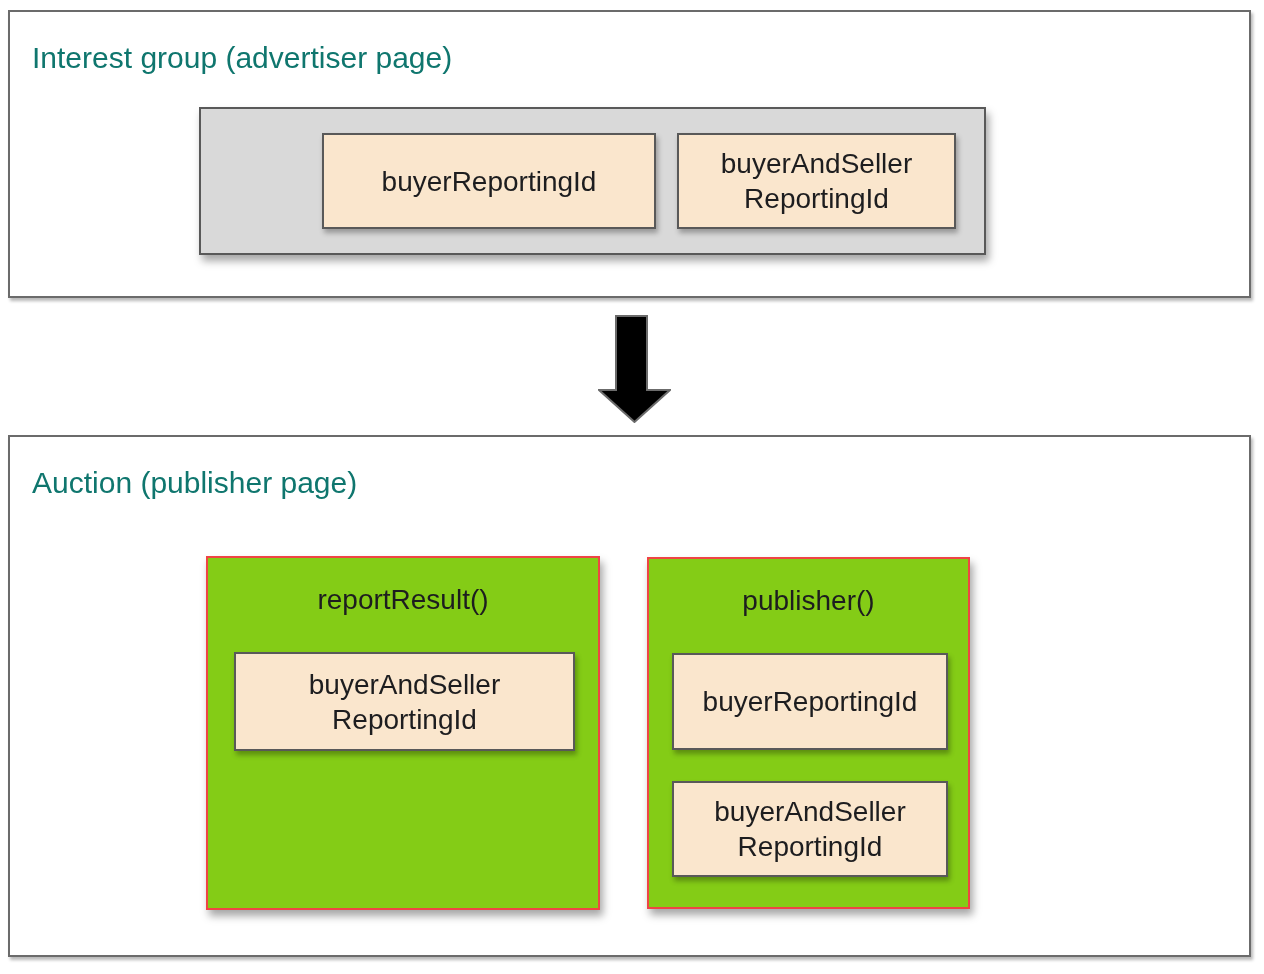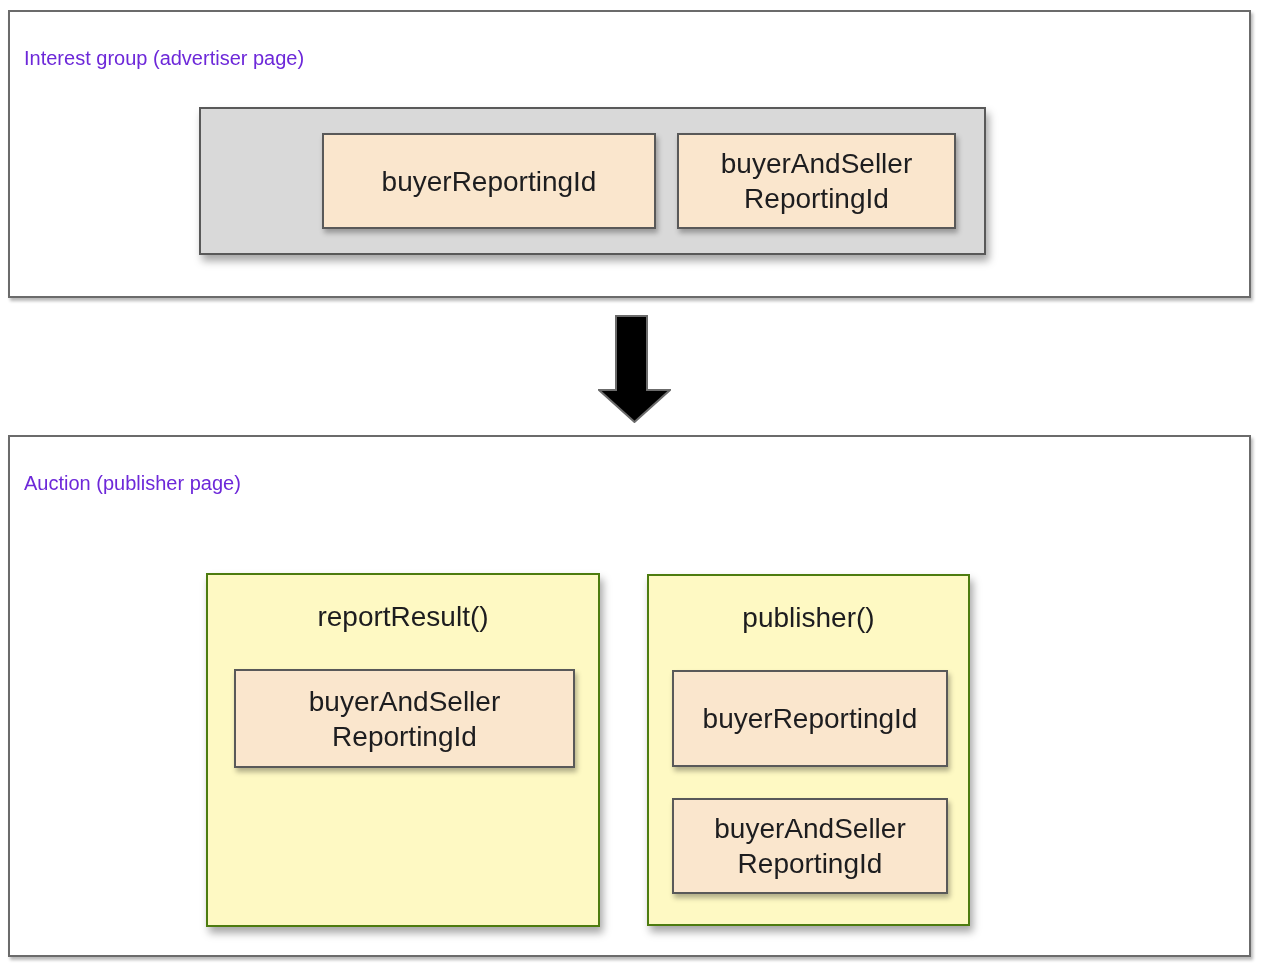--- a/index.html
+++ b/index.html
@@ -22,26 +22,26 @@
     width: 1243px;
     background: #ffffff;
     border: 2px solid #6b6b6b;
     box-sizing: border-box;
     box-shadow: 2px 3px 3px rgba(0,0,0,0.28);
   }
   .outer-box.top { top: 10px; height: 288px; }
   .outer-box.bottom { top: 435px; height: 522px; }
   .section-title {
     position: absolute;
-    left: 14px;
+    left: 22px;
     top: 28px;
-    font-size: 20px;
+    font-size: 30px;
     line-height: 36px;
     font-weight: 400;
-    color: #6d28d9;
+    color: #0f766e;
     white-space: nowrap;
   }
   .ad-box {
     position: absolute;
     left: 189px;
     top: 95px;
     width: 787px;
     height: 148px;
     background: #d9d9d9;
     border: 2px solid #595959;
@@ -80,25 +80,24 @@
   .chip-ad-2 { left: 476px; top: 24px; width: 279px; height: 96px; }
   .arrow {
     position: absolute;
     left: 598px;
     top: 315px;
     width: 73px;
     height: 108px;
   }
   .fn-box {
     position: absolute;
-    background: #fef9c3;
-    border: 2px solid #4d7c0f;
+    background: #84cc16;
+    border: 2px solid #ef4444;
     box-sizing: border-box;
     box-shadow: 3px 6px 8px rgba(0,0,0,0.35);
-    margin-top: 17px;
   }
   .fn-report-result { left: 196px; top: 119px; width: 394px; height: 354px; }
   .fn-report-win    { left: 637px; top: 120px; width: 323px; height: 352px; }
   .fn-title {
     position: absolute;
     left: 0;
     top: 24px;
     width: 100%;
     text-align: center;
     font-size: 28px;

